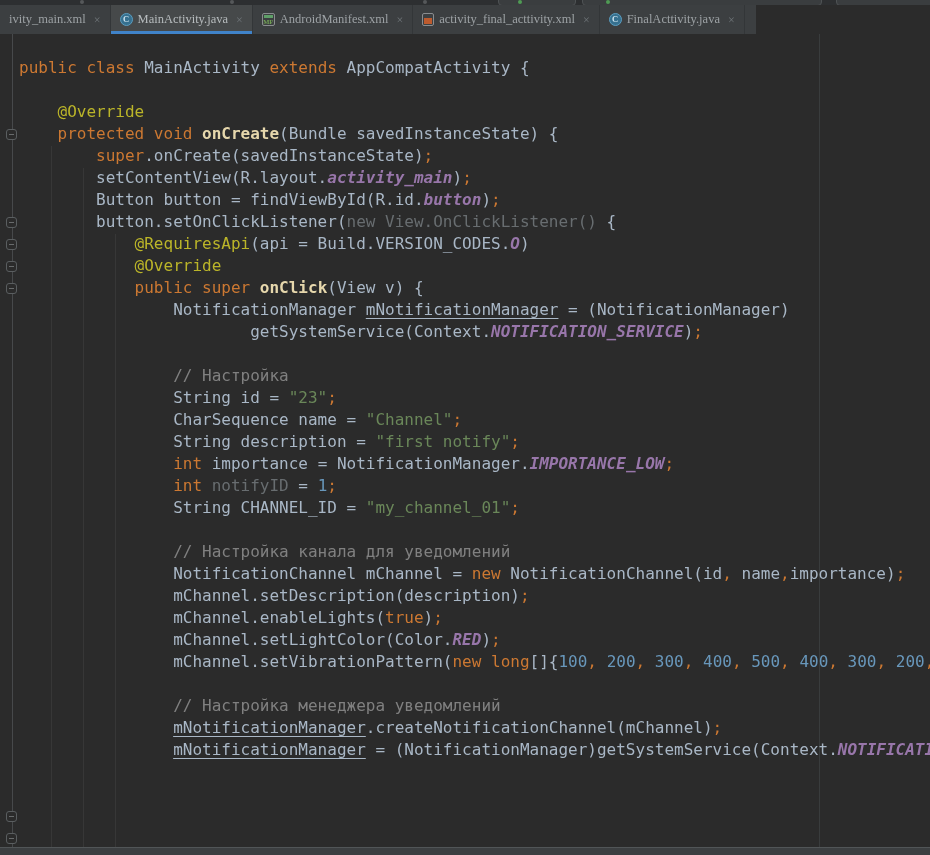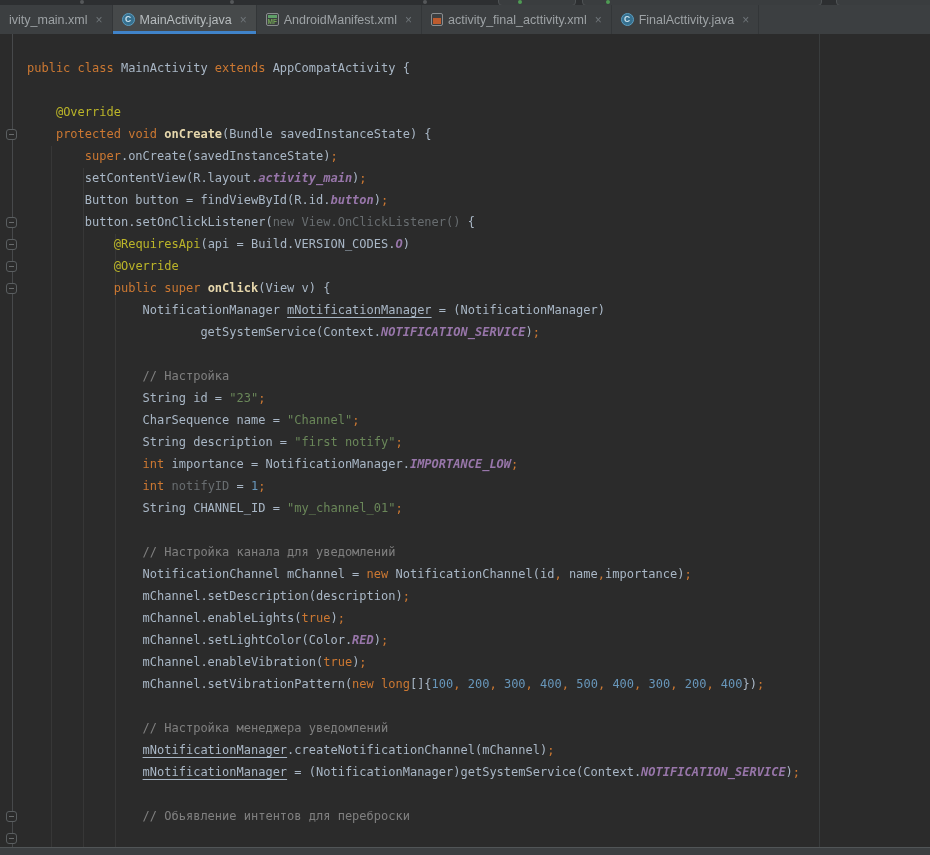--- a/index.html
+++ b/index.html
@@ -14,23 +14,23 @@
     position:absolute;left:0;top:0;width:930px;height:5px;
     background:#2d2f31;overflow:hidden;
   }
   .mini-outline{
     position:absolute;top:-6px;height:10px;
     border:1px solid #4e5254;border-radius:4px;background:#3a3d3f;
   }
   .mini-dot{position:absolute;top:0;width:4px;height:4px;border-radius:50%;}
   
   .tabbar{
-    position:absolute;left:0;top:5px;width:930px;height:29px;
+    position:absolute;left:0;top:5px;width:756px;height:29px;
     background:#3c3f41;border-bottom:2px solid #e5e5e5;
-    display:flex;align-items:stretch;overflow:hidden;
+    display:flex;align-items:stretch;overflow:hidden;font-family:Liberation Serif, serif;
   }
   .tab{
     position:relative;display:flex;align-items:center;gap:5px;
     padding:0 9px;border-right:1px solid #333638;
     color:#9da2a5;font-size:12.5px;cursor:default;white-space:nowrap;
   }
   .tab.active{background:#46494a;color:#b7bcbe;}
   .tab.active::after{
     content:"";position:absolute;left:0;right:0;bottom:0;height:3px;
     background:var(--accent);
@@ -65,21 +65,21 @@
   .vline{position:absolute;top:0;bottom:0;width:1px;}
   .fold-vline{left:12px;background:#47494b;}
   .guide1{left:51px;top:112px;background:#373737;}
   .guide2{left:83px;top:134px;background:#373737;}
   .guide3{left:115px;top:200px;background:#373737;}
   .margin-guide{left:819px;background:#393c3d;}
   .code{
     position:absolute;left:0;top:0;right:0;
     padding:23px 0 0 19px;
     font-family:"DejaVu Sans Mono", monospace;
-    font-size:12px;line-height:22px;margin-left:8px;
+    font-size:16px;line-height:22px;
   }
   .code-line{white-space:pre;height:22px;}
   .tk-d{color:var(--c-default);}
   .tk-k{color:var(--c-keyword);}
   .tk-o{color:var(--c-keyword);}
   .tk-m{color:var(--c-method);font-weight:bold;}
   .tk-a{color:var(--c-annotation);}
   .tk-s{color:var(--c-string);}
   .tk-n{color:var(--c-number);}
   .tk-c{color:var(--c-comment);}
@@ -170,28 +170,27 @@
       <div class="code-line"><span class="tk-d">                String description = </span><span class="tk-s">"first notify"</span><span class="tk-o">;</span></div>
       <div class="code-line"><span class="tk-d">                </span><span class="tk-k">int</span><span class="tk-d"> importance = NotificationManager.</span><span class="tk-p">IMPORTANCE_LOW</span><span class="tk-o">;</span></div>
       <div class="code-line"><span class="tk-d">                </span><span class="tk-k">int</span><span class="tk-d"> </span><span class="tk-g">notifyID</span><span class="tk-d"> = </span><span class="tk-n">1</span><span class="tk-o">;</span></div>
       <div class="code-line"><span class="tk-d">                String CHANNEL_ID = </span><span class="tk-s">"my_channel_01"</span><span class="tk-o">;</span></div>
       <div class="code-line"></div>
       <div class="code-line"><span class="tk-d">                </span><span class="tk-c">// Настройка канала для уведомлений</span></div>
       <div class="code-line"><span class="tk-d">                NotificationChannel mChannel = </span><span class="tk-k">new</span><span class="tk-d"> NotificationChannel(id</span><span class="tk-o">,</span><span class="tk-d"> name</span><span class="tk-o">,</span><span class="tk-d">importance)</span><span class="tk-o">;</span></div>
       <div class="code-line"><span class="tk-d">                mChannel.setDescription(description)</span><span class="tk-o">;</span></div>
       <div class="code-line"><span class="tk-d">                mChannel.enableLights(</span><span class="tk-k">true</span><span class="tk-d">)</span><span class="tk-o">;</span></div>
       <div class="code-line"><span class="tk-d">                mChannel.setLightColor(Color.</span><span class="tk-p">RED</span><span class="tk-d">)</span><span class="tk-o">;</span></div>
-      <div class="code-line"><span class="tk-d">                mChannel.enableVibration(</span><span class="tk-k">true</span><span class="tk-d">)</span><span class="tk-o">;</span></div>
       <div class="code-line"><span class="tk-d">                mChannel.setVibrationPattern(</span><span class="tk-k">new long</span><span class="tk-d">[]{</span><span class="tk-n">100</span><span class="tk-o">,</span><span class="tk-d"> </span><span class="tk-n">200</span><span class="tk-o">,</span><span class="tk-d"> </span><span class="tk-n">300</span><span class="tk-o">,</span><span class="tk-d"> </span><span class="tk-n">400</span><span class="tk-o">,</span><span class="tk-d"> </span><span class="tk-n">500</span><span class="tk-o">,</span><span class="tk-d"> </span><span class="tk-n">400</span><span class="tk-o">,</span><span class="tk-d"> </span><span class="tk-n">300</span><span class="tk-o">,</span><span class="tk-d"> </span><span class="tk-n">200</span><span class="tk-o">,</span><span class="tk-d"> </span><span class="tk-n">400</span><span class="tk-d">})</span><span class="tk-o">;</span></div>
       <div class="code-line"></div>
       <div class="code-line"><span class="tk-d">                </span><span class="tk-c">// Настройка менеджера уведомлений</span></div>
       <div class="code-line"><span class="tk-d">                </span><span class="tk-u">mNotificationManager</span><span class="tk-d">.createNotificationChannel(mChannel)</span><span class="tk-o">;</span></div>
       <div class="code-line"><span class="tk-d">                </span><span class="tk-u">mNotificationManager</span><span class="tk-d"> = (NotificationManager)getSystemService(Context.</span><span class="tk-p">NOTIFICATION_SERVICE</span><span class="tk-d">)</span><span class="tk-o">;</span></div>
       <div class="code-line"></div>
-      <div class="code-line"><span class="tk-d">                </span><span class="tk-c">// Обьявление интентов для переброски</span></div>
+      <div class="code-line"><span class="tk-d">                </span></div>
     </div>
   <div id="gutter-markers">
       <div class="fold-marker" style="top: 95px;">–</div>
       <div class="fold-marker" style="top: 183px;">–</div>
       <div class="fold-marker" style="top: 205px;">–</div>
       <div class="fold-marker" style="top: 227px;">–</div>
       <div class="fold-marker" style="top: 249px;">–</div>
       <div class="fold-marker" style="top: 777px;">–</div>
       <div class="fold-marker" style="top: 799px;">–</div>
     </div>

